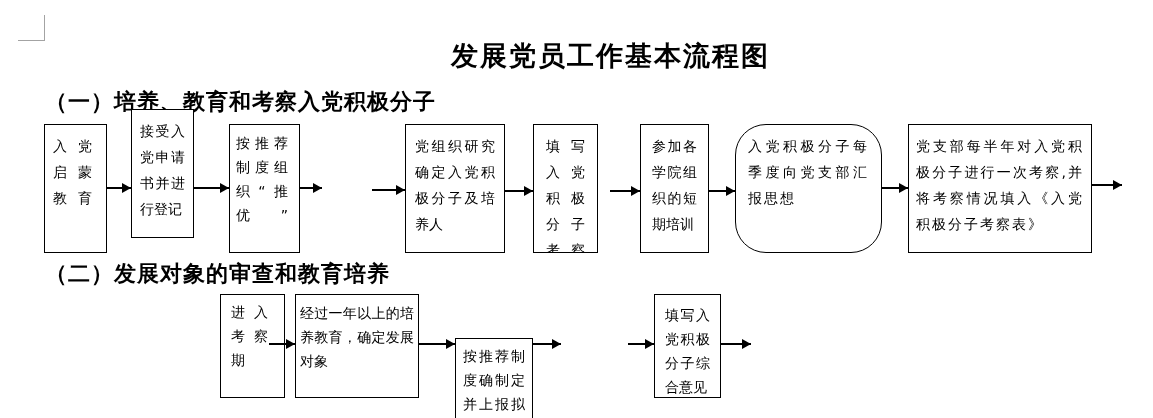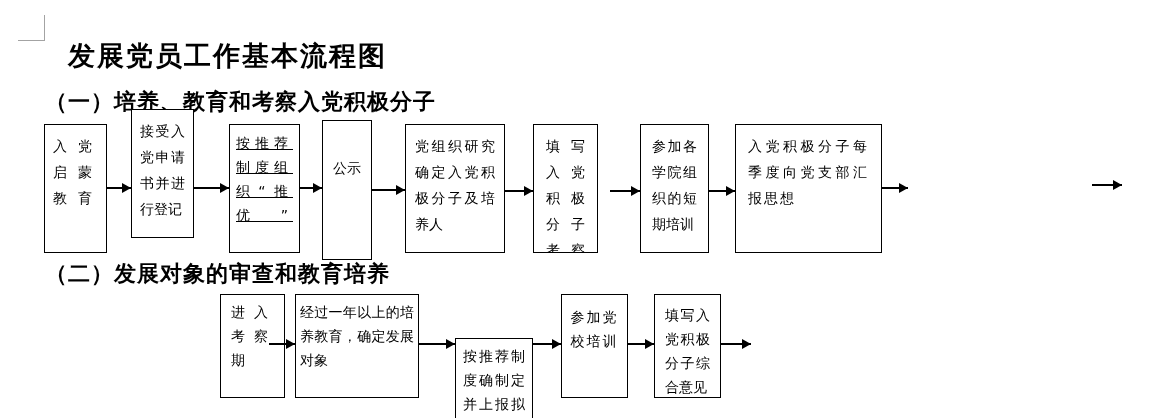--- a/index.html
+++ b/index.html
@@ -11,21 +11,21 @@
     font-family:"DejaVu Sans","Liberation Sans",sans-serif;
     color:#000;
   }
   
   .crop-v{position:absolute;left:44px;top:15px;width:1px;height:26px;background:#a3a3a3;}
   .crop-h{position:absolute;left:18px;top:40px;width:27px;height:1px;background:#a3a3a3;}
 
   .doc-title{
     position:absolute;top:38px;left:0;width:100%;
     padding-left:68px;box-sizing:border-box;
-    text-align:left;
+    text-align:center;
     font-family:"DejaVu Serif","Liberation Serif",serif;
     font-size:27px;font-weight:bold;letter-spacing:2px;
   }
   .sec-heading{
     position:absolute;left:45px;
     font-size:22px;font-weight:bold;letter-spacing:1px;
     font-family:"DejaVu Sans","Liberation Sans",sans-serif;
   }
   #sec1-heading{top:87px;}
   #sec2-heading{top:259px;}
@@ -59,41 +59,40 @@
   <div class="crop-v"></div>
   <div class="crop-h"></div>
 
   <div class="doc-title">发展党员工作基本流程图</div>
 
   <div id="sec1-heading" class="sec-heading">（一）培养、教育和考察入党积极分子</div>
   <div id="sec2-heading" class="sec-heading">（二）发展对象的审查和教育培养</div>
 
   <div class="box spread" style="left:44px;top:124px;width:63px;height:129px;">入党启蒙教育</div>
   <div class="box" style="left:131px;top:109px;width:63px;height:129px;">接受入党申请书并进行登记</div>
-  <div class="box spread" style="left:229px;top:124px;width:71px;height:129px;letter-spacing:5px;padding:6px 6px 0;line-height:24px;text-decoration:underline;">按推荐制度组织“推优”</div>
-  <div class="box vcenter" style="left:322px;top:120px;width:50px;height:140px;">公示</div>
+  <div class="box spread" style="left:229px;top:124px;width:71px;height:129px;letter-spacing:5px;padding:6px 6px 0;line-height:24px;">按推荐制度组织“推优”</div>
   <div class="box" style="left:405px;top:124px;width:100px;height:129px;padding:8px 9px 0;">党组织研究确定入党积极分子及培养人</div>
   <div class="box" style="left:533px;top:124px;width:65px;height:129px;padding:8px 12px 0;">填写入党积极分子考察表</div>
   <div class="box" style="left:640px;top:124px;width:69px;height:129px;padding:8px 11px 0;">参加各学院组织的短期培训</div>
-  <div class="box ls2" style="left:735px;top:124px;width:147px;height:129px;padding:8px 12px 0;">入党积极分子每季度向党支部汇报思想</div>
+  <div class="box ls2" style="left:735px;top:124px;width:147px;height:129px;padding:8px 12px 0;border-radius:31px;">入党积极分子每季度向党支部汇报思想</div>
+  <div class="box ls2" style="left:908px;top:124px;width:184px;height:129px;padding:8px 7px 0;">党支部每半年对入党积极分子进行一次考察,并将考察情况填入《入党积极分子考察表》</div>
 
   <div class="arrow" style="left:107px;top:187px;width:24px;"></div>
   <div class="arrow" style="left:194px;top:187px;width:35px;"></div>
   <div class="arrow" style="left:300px;top:187px;width:22px;"></div>
   <div class="arrow" style="left:372px;top:189px;width:33px;"></div>
   <div class="arrow" style="left:505px;top:190px;width:28px;"></div>
   <div class="arrow" style="left:610px;top:190px;width:30px;"></div>
   <div class="arrow" style="left:709px;top:190px;width:26px;"></div>
   <div class="arrow" style="left:882px;top:187px;width:26px;"></div>
   <div class="arrow" style="left:1092px;top:184px;width:30px;"></div>
 
   <div class="box r2 spread" style="left:220px;top:294px;width:65px;height:104px;padding-left:10px;padding-right:10px;">进入考察期</div>
-  <div class="box r2" style="left:295px;top:294px;width:124px;height:104px;padding:6px 4px 0;font-family:Liberation Serif, serif;">经过一年以上的培养教育，确定发展对象</div>
+  <div class="box r2" style="left:295px;top:294px;width:124px;height:104px;padding:6px 4px 0;">经过一年以上的培养教育，确定发展对象</div>
   <div class="box r2" style="left:455px;top:294px;width:78px;height:124px;padding:5px 7px 0;margin-top:44px;">按推荐制度确制定并上报拟发展计划</div>
-  <div class="box r2 center" style="left:561px;top:294px;width:67px;height:104px;">参加党校培训</div>
   <div class="box r2" style="left:654px;top:294px;width:67px;height:104px;padding:8px 10px 0;">填写入党积极分子综合意见</div>
 
   <div class="arrow" style="left:269px;top:343px;width:26px;"></div>
   <div class="arrow" style="left:419px;top:343px;width:36px;"></div>
   <div class="arrow" style="left:533px;top:343px;width:28px;"></div>
   <div class="arrow" style="left:628px;top:343px;width:26px;"></div>
   <div class="arrow" style="left:721px;top:343px;width:30px;"></div>
 
 </div>
 

